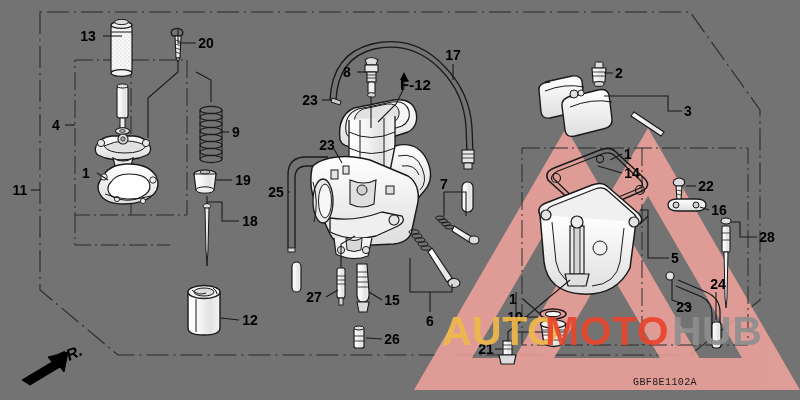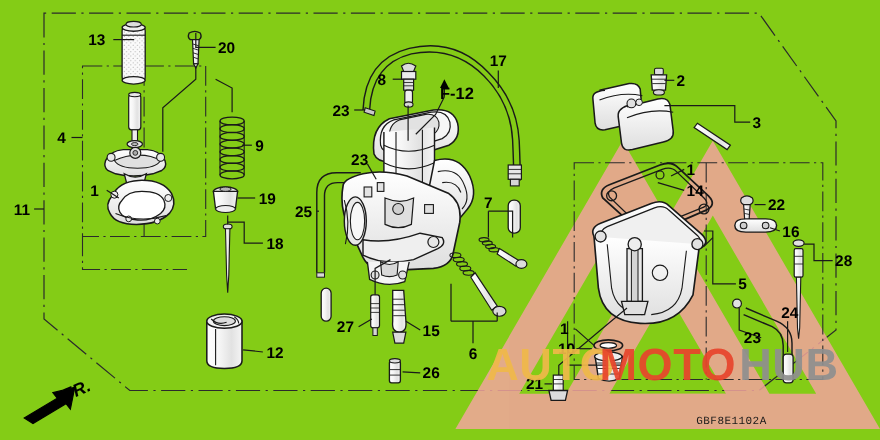--- a/index.html
+++ b/index.html
@@ -8,21 +8,21 @@
     padding: 0;
     background: #ffffff;
   }
   body {
     font-family: "Liberation Sans", sans-serif;
   }
   #diagram-root {
     position: relative;
     width: 800px;
     height: 400px;
-    background: #84cc16;
+    background: #737373;
     overflow: hidden;
   }
   #diagram-svg {
     position: absolute;
     left: 0;
     top: 0;
     width: 800px;
     height: 400px;
   }
   .callout-num {

